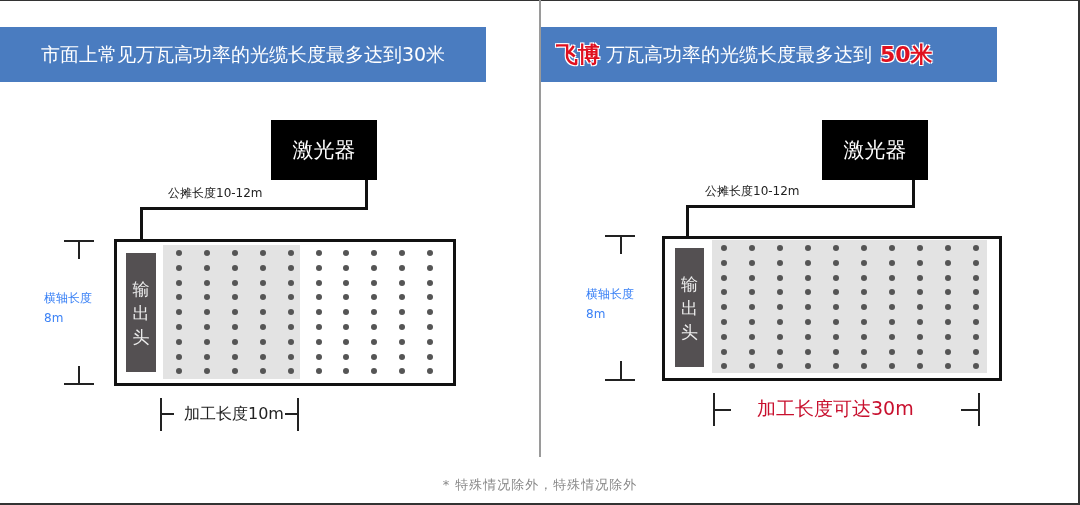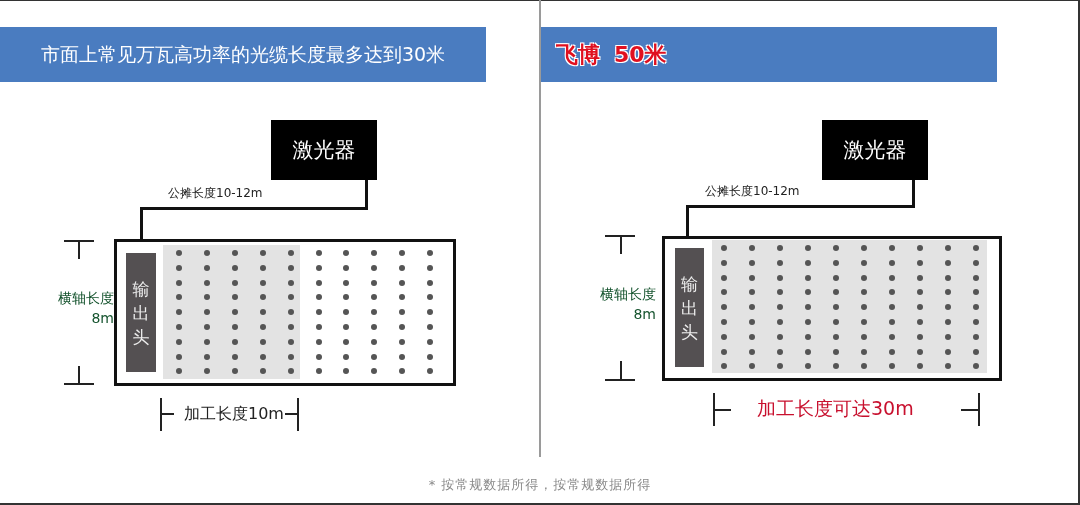--- a/index.html
+++ b/index.html
@@ -20,21 +20,21 @@
   .laser { position:absolute; width:106px; height:60px; background:#000; color:#fff;
            font-size:21px; display:flex; align-items:center; justify-content:center; }
   .cable { position:absolute; background:#111; }
   .cable-label { position:absolute; font-size:12px; color:#222; white-space:nowrap; }
   .work-frame { position:absolute; border:3px solid #111; box-sizing:border-box; background:#fff; }
   .work-area { position:absolute; background:#e3e3e3; }
   .head { position:absolute; background:#545052; color:#eee; font-size:17px;
           display:flex; flex-direction:column; align-items:center; justify-content:center; line-height:24px; }
   .dot { position:absolute; width:6px; height:6px; border-radius:50%; background:#555; }
   .tick { position:absolute; background:#222; }
-  .side-label { position:absolute; font-size:14px; text-align:right; line-height:20px; color:#14532d; }
+  .side-label { position:absolute; font-size:12px; text-align:left; line-height:20px; color:#3b82f6; }
   .len-label { position:absolute; font-size:16px; color:#222; white-space:nowrap; }
   .len-label.red { color:#c8102e; font-size:19px; }
   .footnote { position:absolute; left:0; width:1080px; top:476px; text-align:center; font-size:13px; color:#888; letter-spacing:1px; }
 </style>
 </head>
 <body>
 
 <div class="frame-top"></div>
 <div class="frame-right"></div>
 <div class="frame-bottom"></div>
@@ -166,20 +166,21 @@
   <div class="tick" style="left:160px; top:398px; width:2px; height:33px;"></div>
   <div class="tick" style="left:160px; top:413px; width:14px; height:2px;"></div>
   <div class="tick" style="left:297px; top:398px; width:2px; height:33px;"></div>
   <div class="tick" style="left:285px; top:413px; width:13px; height:2px;"></div>
   <div class="len-label" style="left:184px; top:404px;">加工长度10m</div>
 </div>
 
 <div>
   <div class="banner right">
     <span class="brand">飞博</span>
+    <span>万瓦高功率的光缆长度最多达到</span>
     <span class="highlight">50米</span>
   </div>
 
   <div class="laser" style="left:822px; top:120px;">
     <span>激光器</span>
   </div>
 
   <div class="cable" style="left:912px; top:180px; width:3px; height:28px;"></div>
   <div class="cable" style="left:686px; top:205px; width:229px; height:3px;"></div>
   <div class="cable" style="left:686px; top:205px; width:3px; height:45px;"></div>
@@ -294,13 +295,13 @@
     <div>8m</div>
   </div>
 
   <div class="tick" style="left:713px; top:393px; width:2px; height:33px;"></div>
   <div class="tick" style="left:713px; top:409px; width:18px; height:2px;"></div>
   <div class="tick" style="left:978px; top:393px; width:2px; height:33px;"></div>
   <div class="tick" style="left:961px; top:409px; width:18px; height:2px;"></div>
   <div class="len-label red" style="left:757px; top:396px;">加工长度可达30m</div>
 </div>
 
-<div class="footnote">* 按常规数据所得，按常规数据所得</div>
+<div class="footnote">* 特殊情况除外，特殊情况除外</div>
 
 </body></html>

